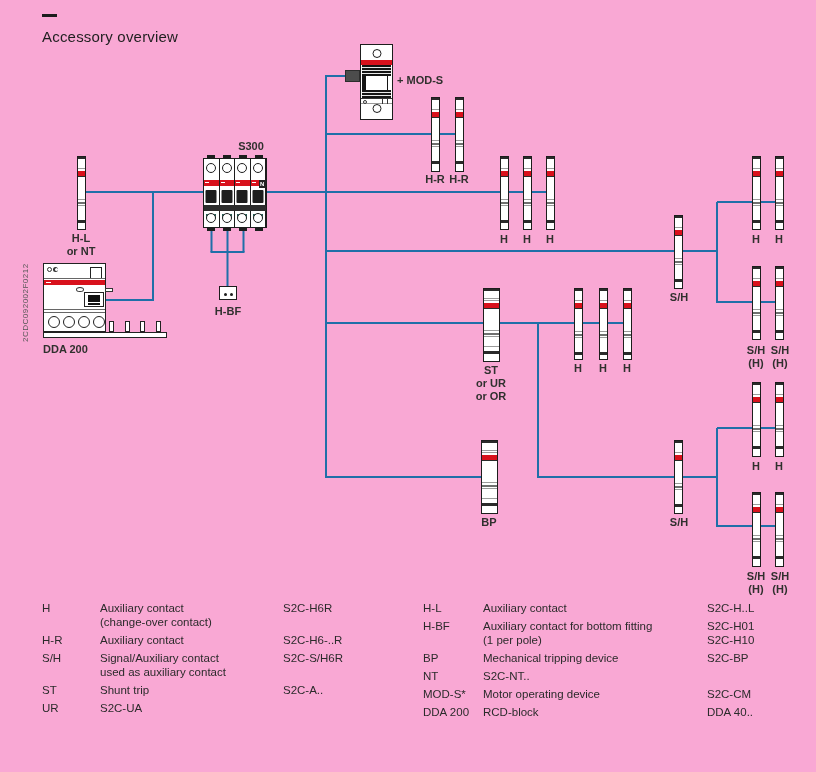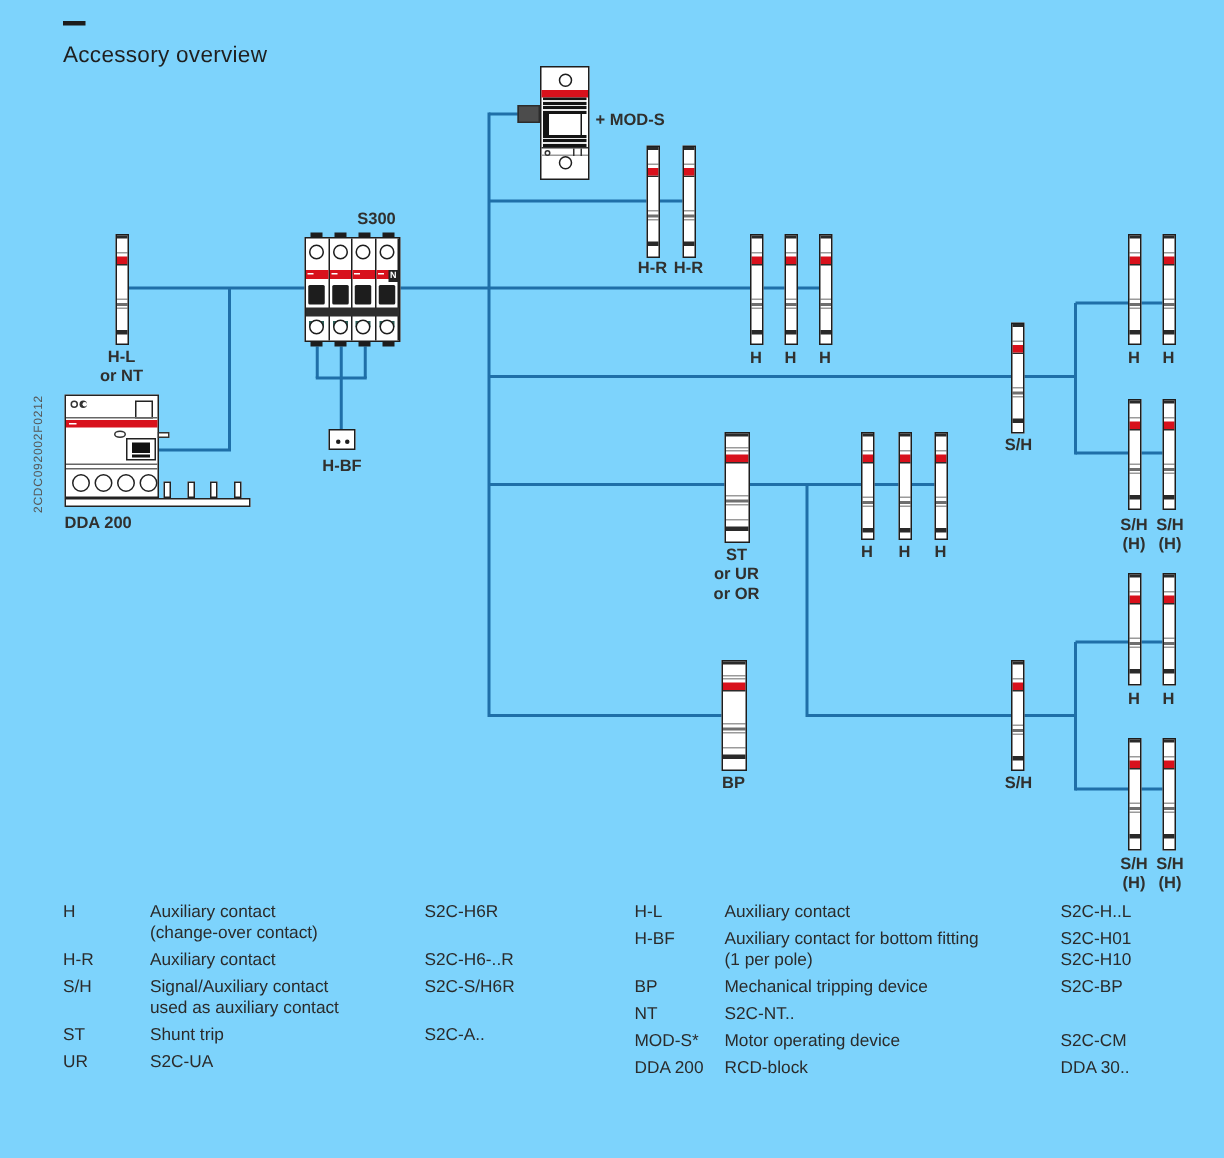--- a/index.html
+++ b/index.html
@@ -1,16 +1,16 @@
 <!DOCTYPE html>
 <html><head>
 <meta charset="utf-8">
 <style>
   html,body{margin:0;padding:0;background:#fff}
-  #page{position:relative;width:816px;height:772px;background:#7dd3fc;overflow:hidden;
+  #page{position:relative;width:816px;height:772px;background:#f9a8d4;overflow:hidden;
         font-family:"Liberation Sans",sans-serif;color:#2b2b2b}
   
   #title-dash{position:absolute;left:42px;top:14px;width:15px;height:3px;background:#1c1c1c}
   #page-title{position:absolute;left:42px;top:28px;font-size:15px;color:#1f1f1f;letter-spacing:.2px}
   
   #docnum{position:absolute;left:21px;top:250px;height:92px;writing-mode:vertical-rl;
           transform:rotate(180deg);font-size:8px;letter-spacing:.5px;color:#555;white-space:nowrap}
   
   #wires{position:absolute;left:0;top:0;z-index:1}
   
@@ -408,18 +408,18 @@
         </div>
       </div>
       <div class="lrow">
         <div class="labbr">
           <div>DDA 200</div>
         </div>
         <div class="ldesc">
           <div>RCD-block</div>
         </div>
         <div class="ltype">
-          <div>DDA 30..</div>
+          <div>DDA 40..</div>
         </div>
       </div>
     </div>
 
 </div>
 
 </body></html>

